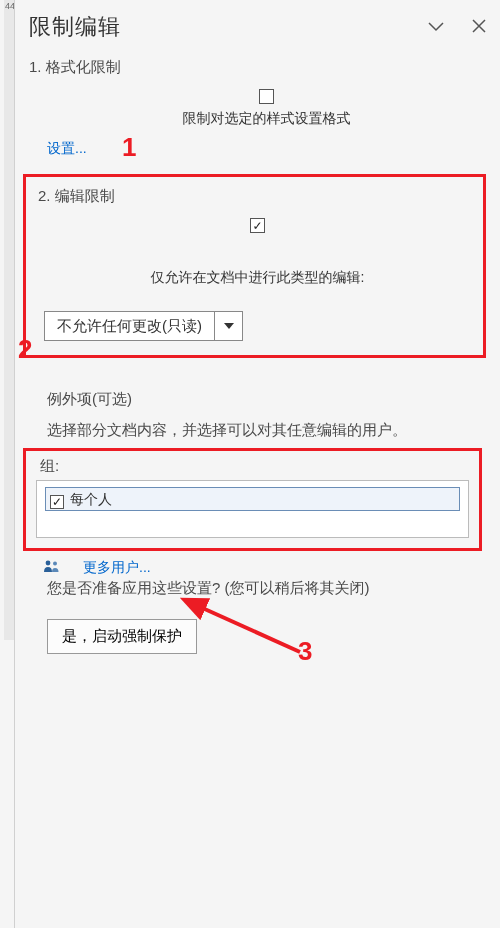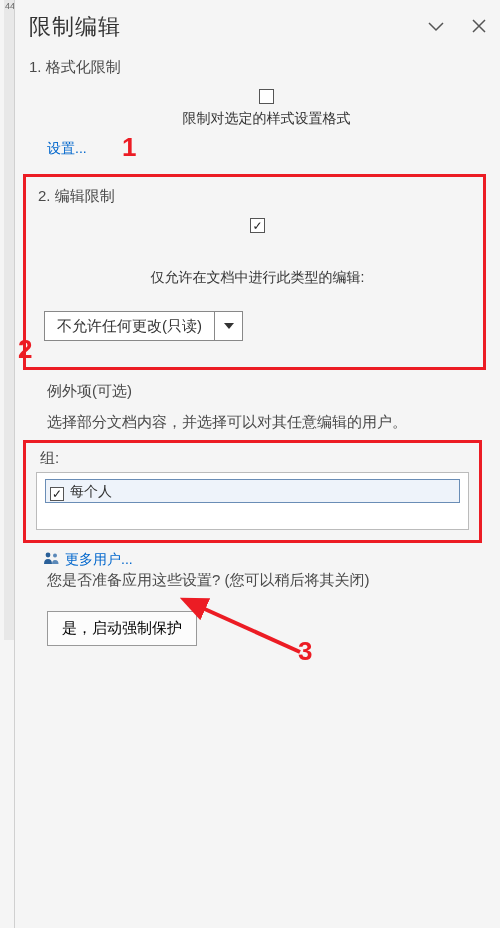--- a/index.html
+++ b/index.html
@@ -103,21 +103,21 @@
       line-height: 1;
       color: #222;
     }
     .link {
       color: #0066cc;
       text-decoration: none;
       cursor: pointer;
     }
     .red-box {
       border: 3px solid #ec1c24;
-      padding: 10px 12px 26px 12px;
+      padding: 10px 12px 14px 12px;
       margin-left: -6px;
       margin-right: 0;
     }
     .red-box-2 {
       border: 3px solid #ec1c24;
       padding: 6px 10px 10px 10px;
       margin-left: -6px;
       margin-right: 4px;
     }
     .dropdown {
@@ -137,21 +137,21 @@
       border-left: 1px solid #888;
       width: 28px;
       display: flex;
       align-items: center;
       justify-content: center;
     }
     .dd-arrow svg { width: 10px; height: 6px; }
     .subheading {
       font-size: 15px;
       color: #4a4a4a;
-      margin-top: 12px;
+      margin-top: 32px;
       margin-bottom: 10px;
     }
     .desc {
       font-size: 15px;
       color: #4a4a4a;
       line-height: 1.5;
       margin-bottom: 6px;
     }
     .groups-box {
       background: #fff;
@@ -167,21 +167,21 @@
       padding: 1px 4px;
       height: 24px;
     }
     .group-row .chk {
       width: 14px;
       height: 14px;
     }
     .more-users {
       display: flex;
       align-items: center;
-      gap: 4px;
+      gap: 22px;
       margin-top: 8px;
       margin-left: 14px;
     }
     .people-icon {
       width: 18px;
       height: 14px;
       color: #2a6099;
     }
     .start-btn {
       display: inline-block;

